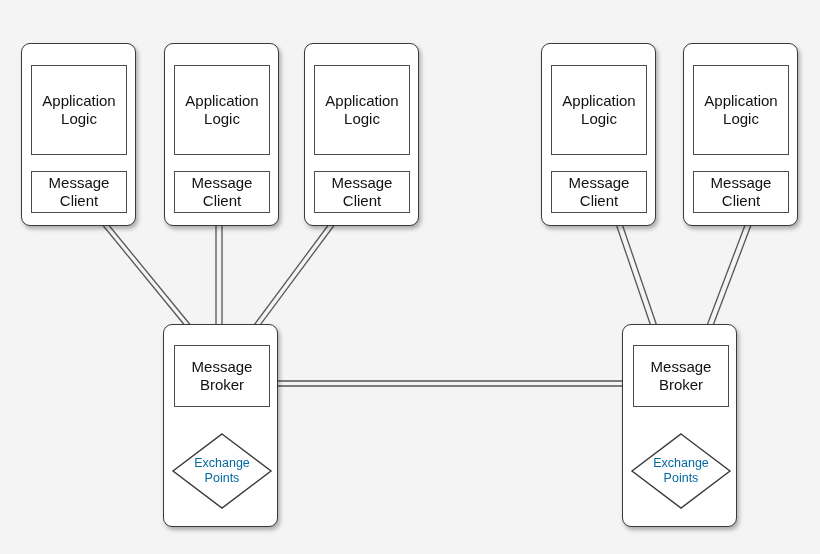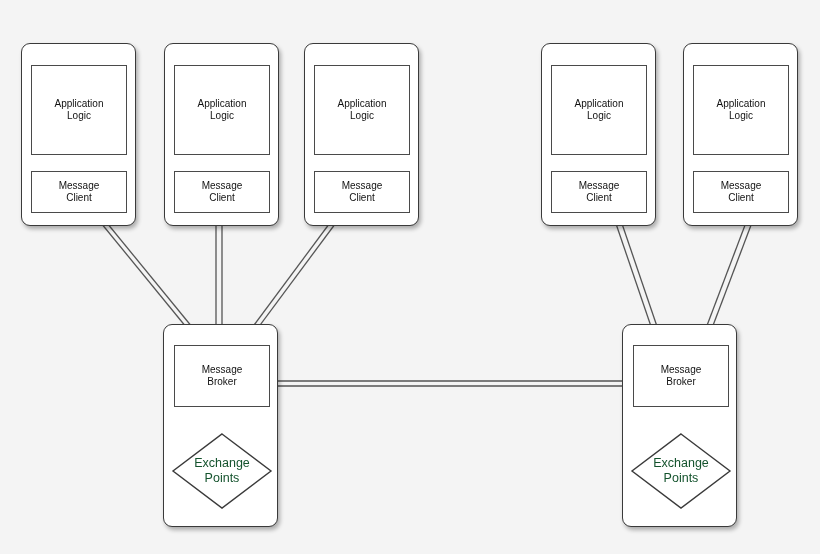--- a/index.html
+++ b/index.html
@@ -47,21 +47,21 @@
   .inner-box {
     position: absolute;
     background: #ffffff;
     border: 1.4px solid #4a4a4a;
     box-sizing: border-box;
     display: flex;
     align-items: center;
     justify-content: center;
     text-align: center;
     line-height: 1.2;
-    font-size: 10px;
+    font-size: 15px;
     color: #111111;
     z-index: 3;
   }
 
   .inner-box .lbl {
     display: block;
     white-space: pre-line;
   }
 
   
@@ -77,21 +77,21 @@
     position: absolute;
     left: 0; top: 0;
     width: 100%;
     height: 100%;
     display: flex;
     align-items: center;
     justify-content: center;
     text-align: center;
     font-size: 12.5px;
     line-height: 1.2;
-    color: #14532d;
+    color: #0369a1;
     white-space: pre-line;
   }
 </style>
 </head>
 <body>
 
 <div id="stage">
 
   <svg id="edges" width="820" height="554" viewBox="0 0 820 554">
     <g fill="none" stroke="#555555" stroke-width="1.3" stroke-linecap="butt">

